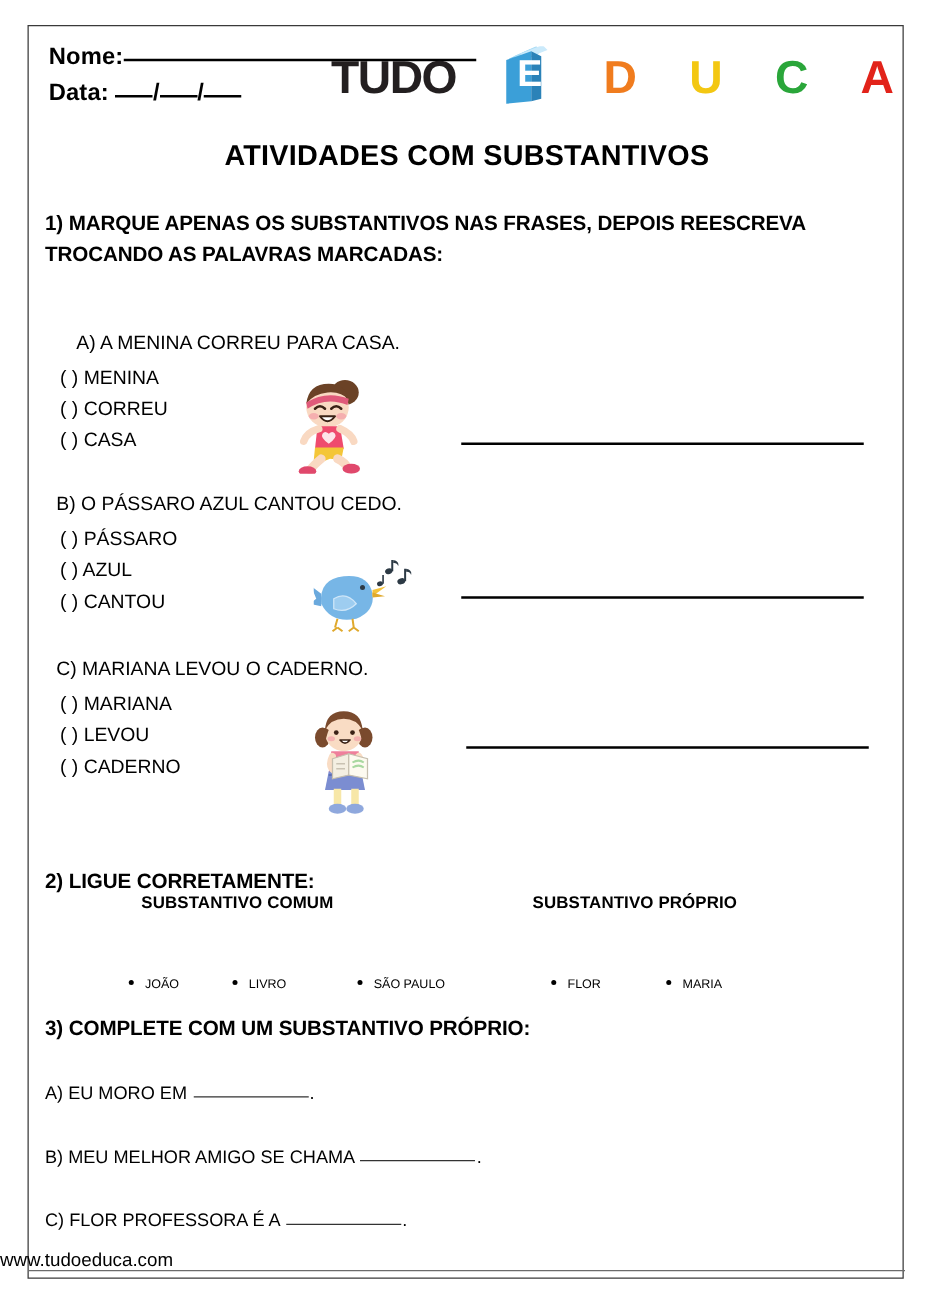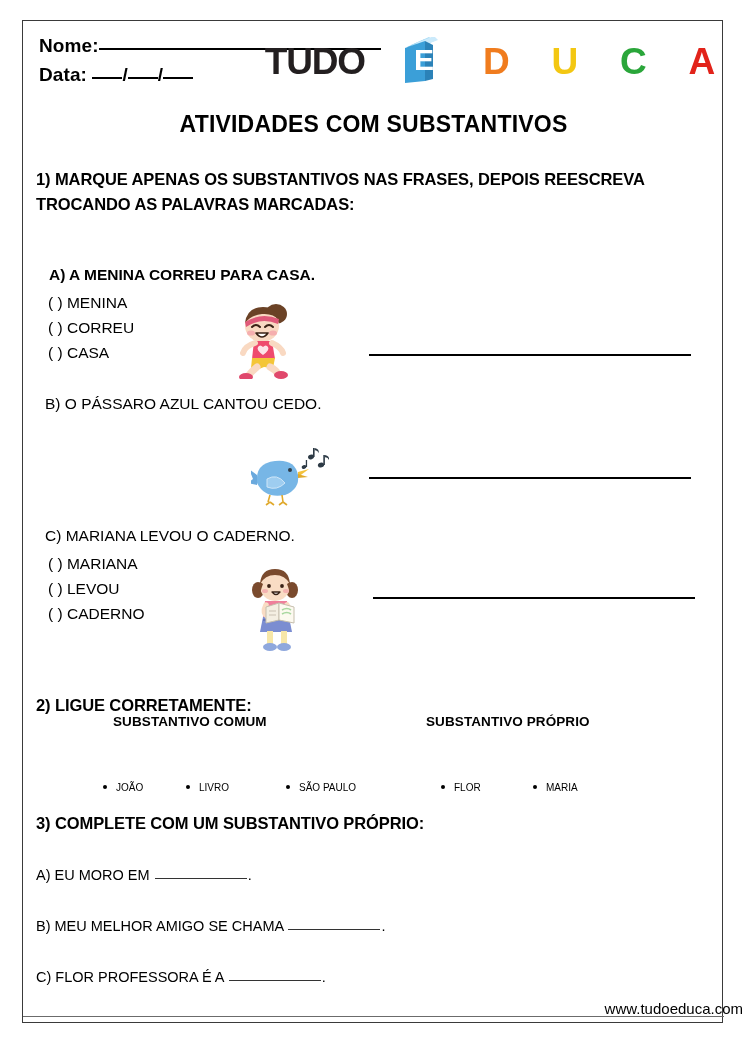--- a/index.html
+++ b/index.html
@@ -121,21 +121,21 @@
     white-space: nowrap;
   }
   .opt-list {
     position: absolute;
     font-size: 15.5px;
     line-height: 25px;
   }
   .opt-list div { white-space: nowrap; }
 
   
-  #item-a-sentence { left: 26px; top: 244px; font-weight: bold; }
+  #item-a-sentence { left: 38px; top: 244px; }
   #item-a-options  { left: 25px; top: 269px; }
   #item-a-art      { position: absolute; left: 206px; top: 278px; width: 72px; height: 80px; }
   #item-a-line     { position: absolute; left: 346px; top: 333px; width: 322px; border-bottom: 2.2px solid #000; }
 
   
   #item-b-sentence { left: 22px; top: 373px; }
   #item-b-options  { left: 25px; top: 398px; }
   #item-b-art      { position: absolute; left: 228px; top: 424px; width: 80px; height: 66px; }
   #item-b-line     { position: absolute; left: 346px; top: 456px; width: 322px; border-bottom: 2.2px solid #000; }
 
@@ -201,21 +201,21 @@
     left: 0;
     top: 995px;
     width: 701px;
     border-bottom: 1px solid #6b6b6b;
   }
   #footer-url {
     position: absolute;
     left: 0;
     top: 1000px;
     width: 743px;
-    text-align: right;
+    text-align: left;
     font-size: 15px;
   }
 </style>
 </head>
 <body>
 
 <div id="page-frame">
 
   <div id="header-block">
     <div class="field-row">
@@ -286,20 +286,25 @@
       <path d="M28 68 q-6 5 -9 9" stroke="#f9d9c2" stroke-width="7" fill="none" stroke-linecap="round"></path>
       <path d="M41 68 q6 3 8 7" stroke="#f9d9c2" stroke-width="7" fill="none" stroke-linecap="round"></path>
 
       <ellipse cx="17" cy="78" rx="7" ry="4" fill="#e0486c"></ellipse>
       <ellipse cx="52" cy="76" rx="7" ry="4" fill="#e0486c"></ellipse>
     </svg>
   </div>
   <div id="item-a-line"></div>
 
   <div class="sentence" id="item-b-sentence">B) O PÁSSARO AZUL CANTOU CEDO.</div>
+  <div class="opt-list" id="item-b-options">
+    <div>( ) PÁSSARO</div>
+    <div>( ) AZUL</div>
+    <div>( ) CANTOU</div>
+  </div>
   <div id="item-b-art">
     <svg width="80" height="66" viewBox="0 0 80 66" xmlns="http://www.w3.org/2000/svg">
 
       <path d="M6 38 Q4 18 24 16 Q44 14 47 30 Q49 44 34 50 Q14 54 6 38 Z" fill="#77b6e6"></path>
 
       <path d="M16 34 Q26 28 34 38 Q26 46 16 42 Z" fill="#9ecdf0" stroke="#cfe6f8" stroke-width="1"></path>
 
       <path d="M6 30 L-2 24 L2 34 L-3 38 L6 40 Z" fill="#6aa9dd"></path>
 
       <circle cx="39" cy="25" r="2" fill="#2d3a45"></circle>

